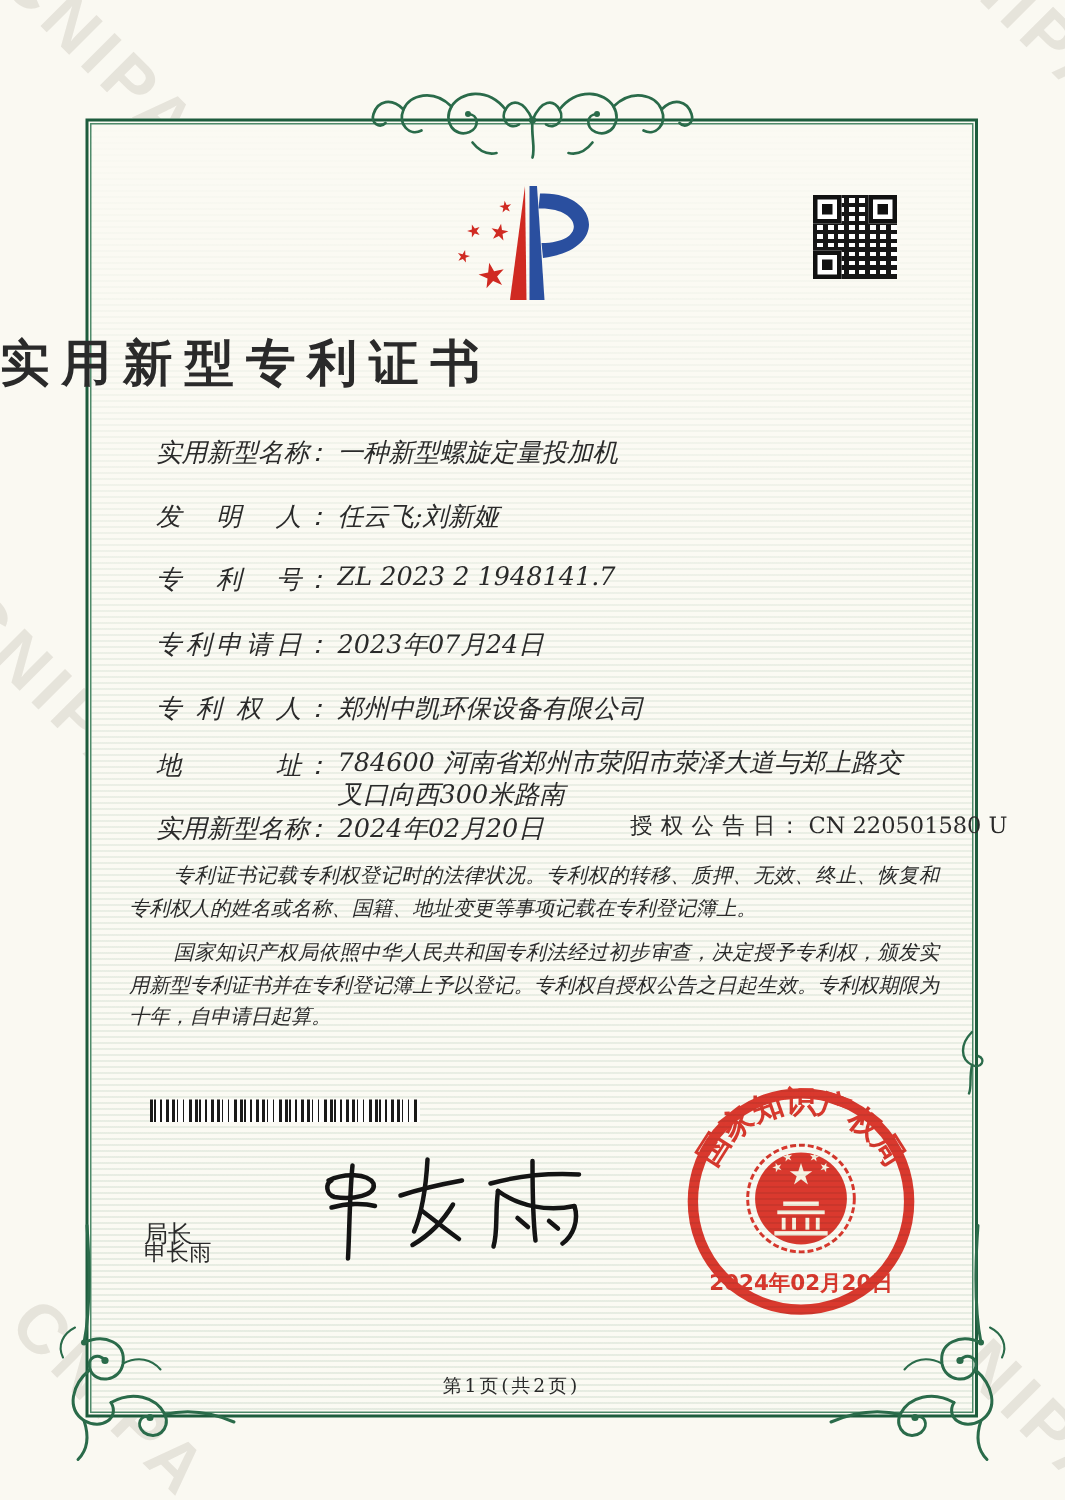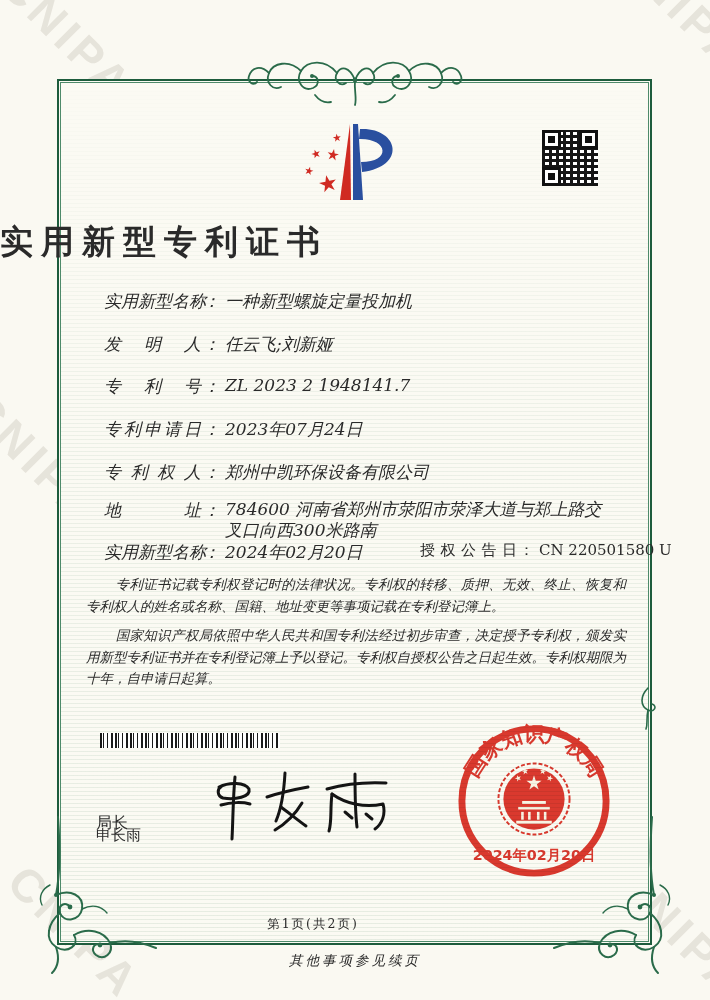--- a/index.html
+++ b/index.html
@@ -65,21 +65,21 @@
   .body-text p{margin:0 0 8px 0; text-indent:2.2em;}
   
   .barcode{
     position:absolute; left:100px; top:733px; width:180px; height:15px;
     background:repeating-linear-gradient(90deg,#1a1a1a 0 2px,#fff 2px 3px,#1a1a1a 3px 4px,#fff 4px 7px,#1a1a1a 7px 8px,#fff 8px 11px,#1a1a1a 11px 13px,#fff 13px 15px);
   }
   .signer-title{position:absolute; left:96px; top:797px; font-size:16px; font-family:"Liberation Sans","DejaVu Sans",sans-serif;margin-top:16px;}
   .signer-name{position:absolute; left:96px; top:826px; font-size:15px; font-family:"Liberation Sans","DejaVu Sans",sans-serif;}
   .signature{position:absolute; left:205px; top:763px; width:200px; height:86px;}
   .seal{position:absolute; left:455px; top:722px; width:158px; height:158px; opacity:0.93; mix-blend-mode:multiply;}
-  .page-info{position:absolute; left:0; top:916px; width:626px; text-align:center; font-size:12.5px; letter-spacing:2px;}
+  .page-info{position:absolute; left:0; top:916px; width:626px; text-align:center; font-size:12.5px; letter-spacing:2px;padding-left:28px;}
   .footer-note{position:absolute; left:0; top:952px; width:710px; text-align:center; font-size:13.5px; letter-spacing:3px; font-style:italic;}
 </style>
 </head>
 <body>
 
 <div class="page">
 
   <div class="wm" style="left:-15px; top:8px;">CNIPA</div>
   <div class="wm" style="left:598px; top:-22px;">CNIPA</div>
   <div class="wm" style="left:412px; top:290px;">CNIPA</div>
@@ -251,15 +251,14 @@
       <rect x="67" y="91" width="2.6" height="8" fill="#fdf8ee"></rect>
       <rect x="74" y="91" width="2.6" height="8" fill="#fdf8ee"></rect>
       <rect x="83" y="91" width="2.6" height="8" fill="#fdf8ee"></rect>
       <rect x="90" y="91" width="2.6" height="8" fill="#fdf8ee"></rect>
       <rect x="62" y="100" width="36" height="3" fill="#fdf8ee"></rect>
     </g>
     <text x="80" y="140" text-anchor="middle" font-size="14.5" font-weight="bold" fill="#dc2b20" font-family="'DejaVu Sans','Liberation Sans',sans-serif">2024年02月20日</text>
   </svg>
 
   <div class="page-info">第1页(共2页)</div>
-  <div class="footer-note">其他事项参见续页</div>
 
 </div>
 
 </body></html>

